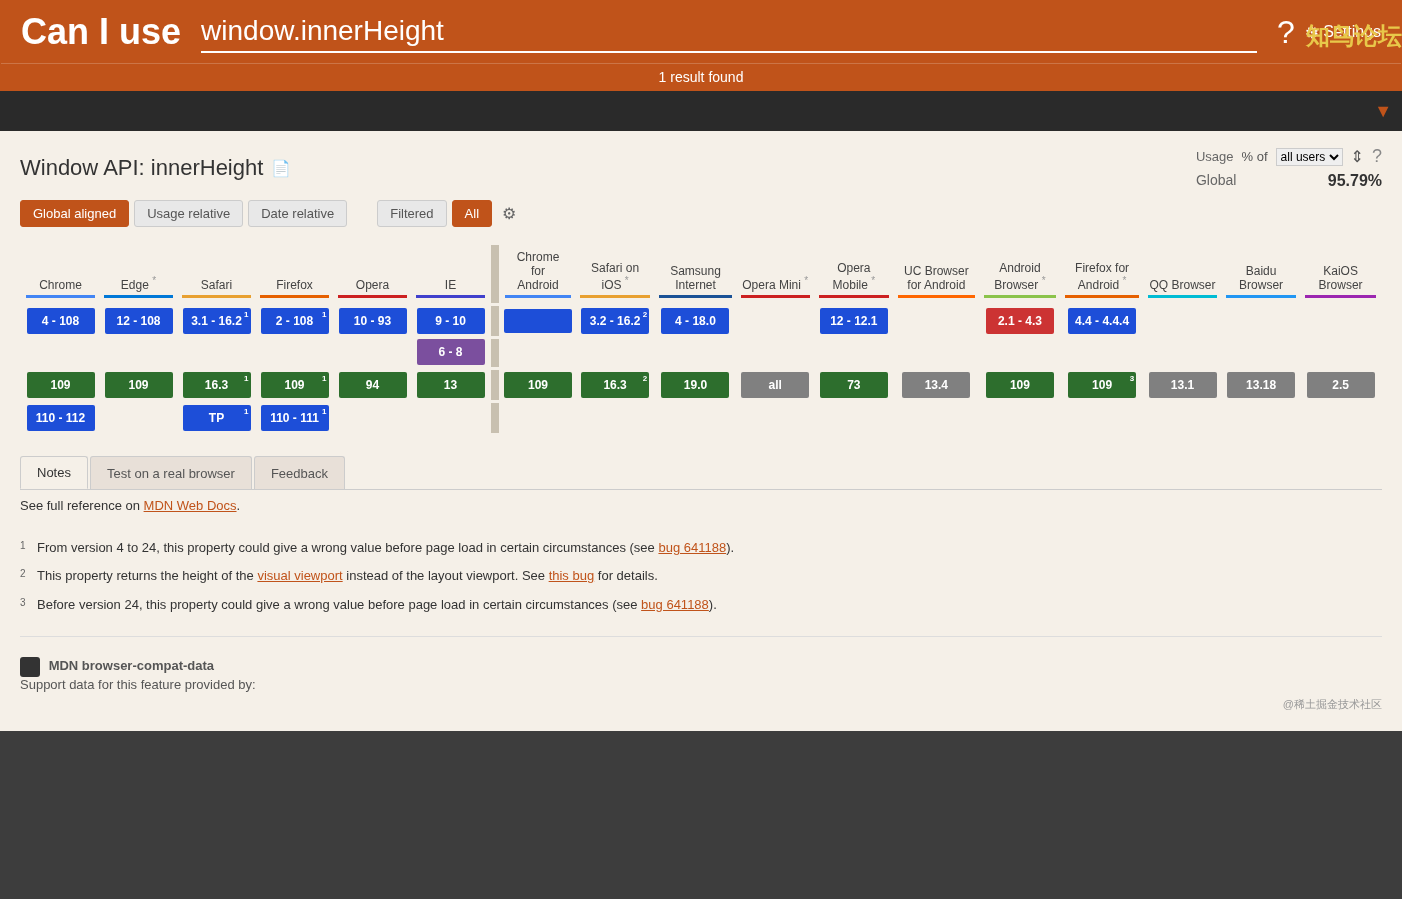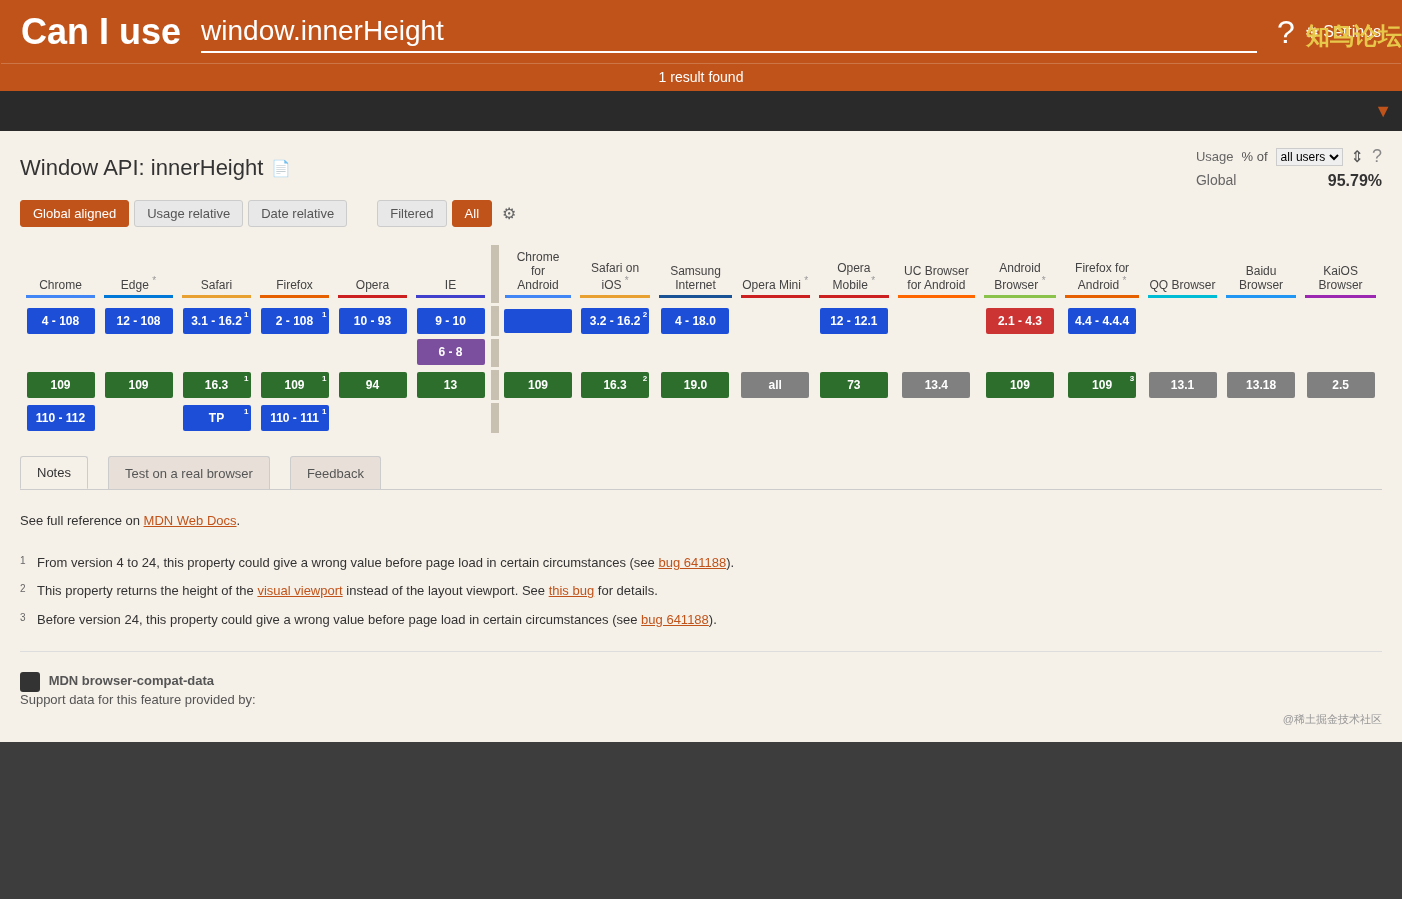--- a/index.html
+++ b/index.html
@@ -177,22 +177,21 @@
     .ver-dark-green { background: #2d6e2d; }
     .ver-gray { background: #808080; }
     .ver-purple { background: #7b4f9e; }
     .ver-red { background: #cc3333; }
     .ver-empty { background: transparent; }
 
     
     .notes-tabs {
       display: flex;
       border-bottom: 1px solid #ccc;
-      margin-bottom: 21px;
-      gap: 18px;
+      margin-bottom: 6px;
     }
     .notes-tab {
       padding: 8px 16px;
       border: 1px solid #ccc;
       border-bottom: none;
       background: #e8e0d8;
       color: #555;
       font-size: 13px;
       cursor: pointer;
       margin-right: 2px;

